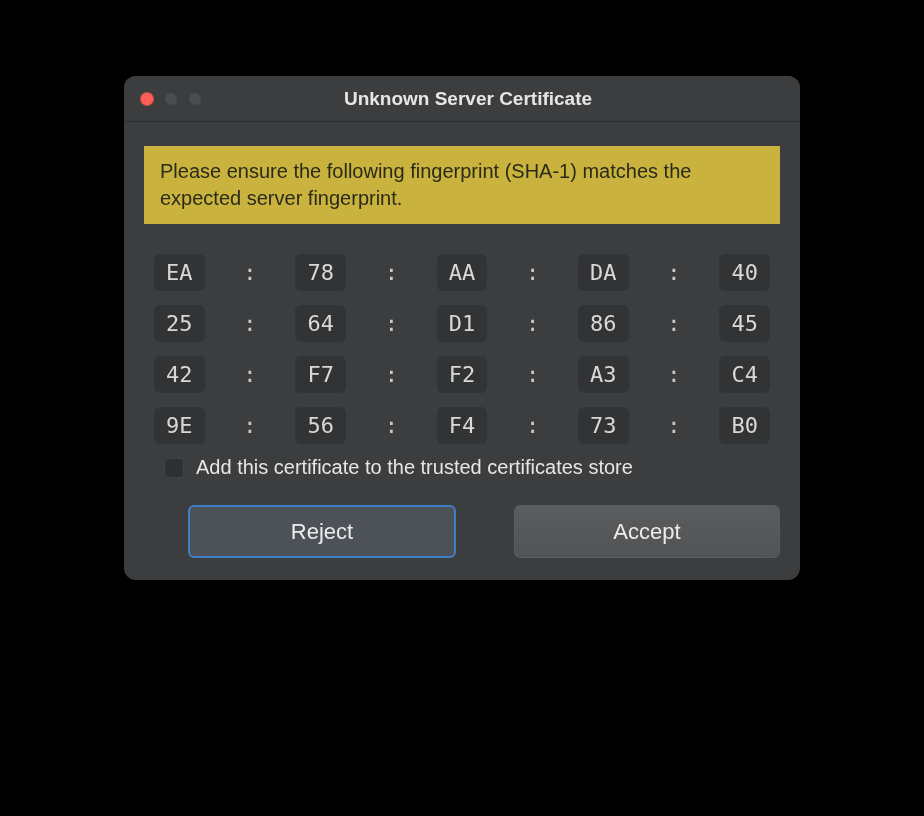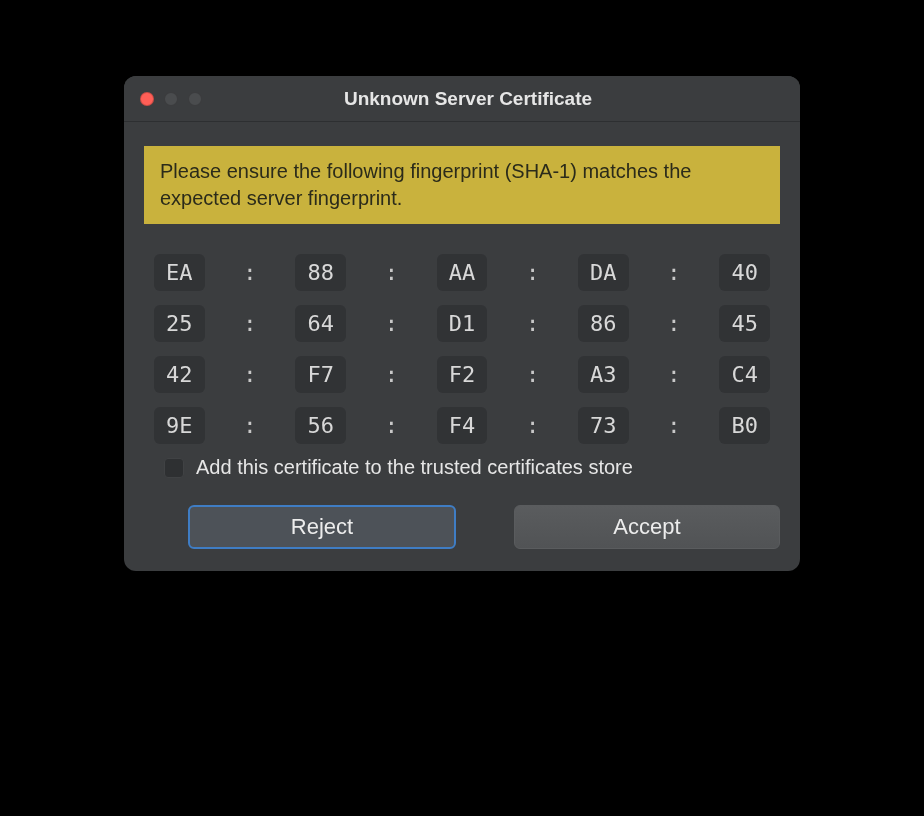--- a/index.html
+++ b/index.html
@@ -107,21 +107,21 @@
       font-size: 20px;
       color: #e6e6e6;
     }
     .button-row {
       margin-top: 26px;
       display: flex;
       gap: 14px;
     }
     .btn {
       flex: 1;
-      height: 44px;
+      height: 53px;
       border-radius: 6px;
       font-size: 22px;
       color: #ececec;
       display: flex;
       align-items: center;
       justify-content: center;
       cursor: pointer;
       border: 1px solid #5a5c5e;
       margin-left: 44px;
     }
@@ -146,21 +146,21 @@
     <div class="title">Unknown Server Certificate</div>
   </div>
 
   <div class="content">
     <div class="notice">Please ensure the following fingerprint (SHA-1) matches the expected server fingerprint.</div>
 
     <div class="fp-grid">
 
       <div class="fp-byte">EA</div>
       <div class="fp-colon">:</div>
-      <div class="fp-byte">88</div>
+      <div class="fp-byte">78</div>
       <div class="fp-colon">:</div>
       <div class="fp-byte">AA</div>
       <div class="fp-colon">:</div>
       <div class="fp-byte">DA</div>
       <div class="fp-colon">:</div>
       <div class="fp-byte">40</div>
 
       <div class="fp-byte">25</div>
       <div class="fp-colon">:</div>
       <div class="fp-byte">64</div>

